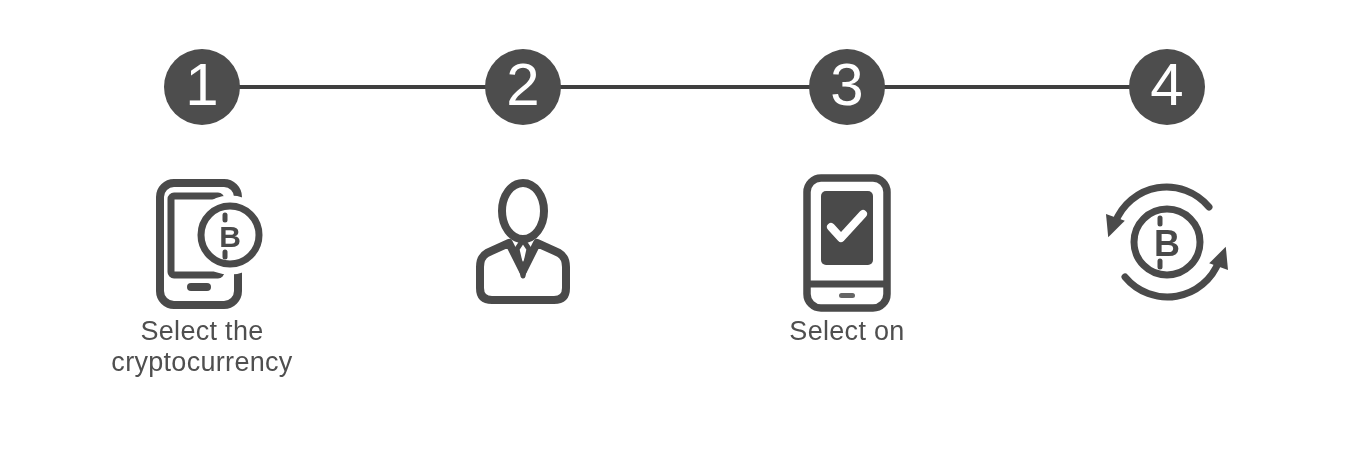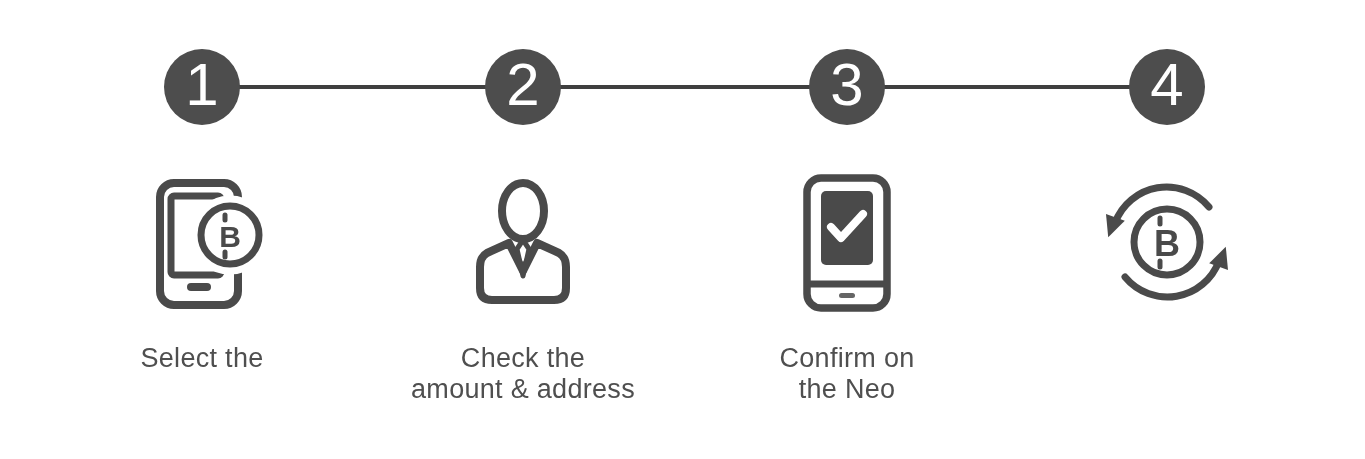--- a/index.html
+++ b/index.html
@@ -43,21 +43,21 @@
     transform:translateY(-2px);
   }
   .icon-wrap{
     position:absolute;
     left:0;top:165px;
     width:100%;height:158px;
     display:flex;align-items:center;justify-content:center;
   }
   .label{
     position:absolute;
-    left:0;top:343px;
+    left:0;top:316px;
     width:100%;
     text-align:center;
     font-size:27px;
     line-height:31px;
     letter-spacing:0.3px;
     color:#4f4f4f;
   }
 </style>
 </head>
 <body>
@@ -81,58 +81,54 @@
         <circle cx="98" cy="58" r="29" fill="none" stroke="#4a4a4a" stroke-width="7"></circle>
         <text x="98" y="59" font-size="30" font-weight="bold" fill="#4a4a4a" text-anchor="middle" dominant-baseline="central">B</text>
         <g stroke="#4a4a4a" stroke-width="5" stroke-linecap="round">
           <line x1="93" y1="38" x2="93" y2="43"></line>
           <line x1="93" y1="75" x2="93" y2="80"></line>
         </g>
       </svg>
     </div>
     <div class="label">
       <span>Select the</span><br>
+      <span>cryptocurrency</span>
     </div>
   </div>
 
   <div class="step step2">
     <div class="circle">
       <span class="num">2</span>
     </div>
     <div class="icon-wrap">
       <svg width="140" height="135" viewBox="0 0 140 135">
         <g fill="none" stroke="#4a4a4a" stroke-linejoin="round">
           <ellipse cx="70" cy="34" rx="21" ry="28" stroke-width="8"></ellipse>
           <path d="M 56,66 L 34,76 Q 27,80 27,90 L 27,111 Q 27,123 39,123 L 101,123 Q 113,123 113,111 L 113,90 Q 113,80 106,76 L 84,66 L 70,94 Z" stroke-width="8"></path>
           <path d="M 70,63 L 76,72 L 70,99 L 64,72 Z" stroke-width="5"></path>
         </g>
       </svg>
-    </div>
-    <div class="label">
-      <span>Check the</span><br>
-      <span>amount &amp; address</span>
     </div>
   </div>
 
   <div class="step step3">
     <div class="circle">
       <span class="num">3</span>
     </div>
     <div class="icon-wrap">
       <svg width="140" height="140" viewBox="0 0 140 140">
         <rect x="30" y="4" width="80" height="130" rx="14" fill="none" stroke="#4a4a4a" stroke-width="7.5"></rect>
         <rect x="44" y="17" width="52" height="74" rx="5" fill="#4a4a4a"></rect>
         <polyline points="54,53 64,64 86,40" fill="none" stroke="#ffffff" stroke-width="8" stroke-linecap="round" stroke-linejoin="round"></polyline>
         <line x1="33" y1="110" x2="107" y2="110" stroke="#4a4a4a" stroke-width="7"></line>
         <rect x="62" y="119" width="16" height="5" rx="2.5" fill="#4a4a4a" opacity="0.85"></rect>
       </svg>
     </div>
     <div class="label">
-      <span>Confirm on</span><br>
-      <span>the Neo</span>
+      <span>Select on</span><br>
     </div>
   </div>
 
   <div class="step step4">
     <div class="circle">
       <span class="num">4</span>
     </div>
     <div class="icon-wrap">
       <svg width="140" height="135" viewBox="0 0 140 135">
         <g fill="none" stroke="#4a4a4a">

